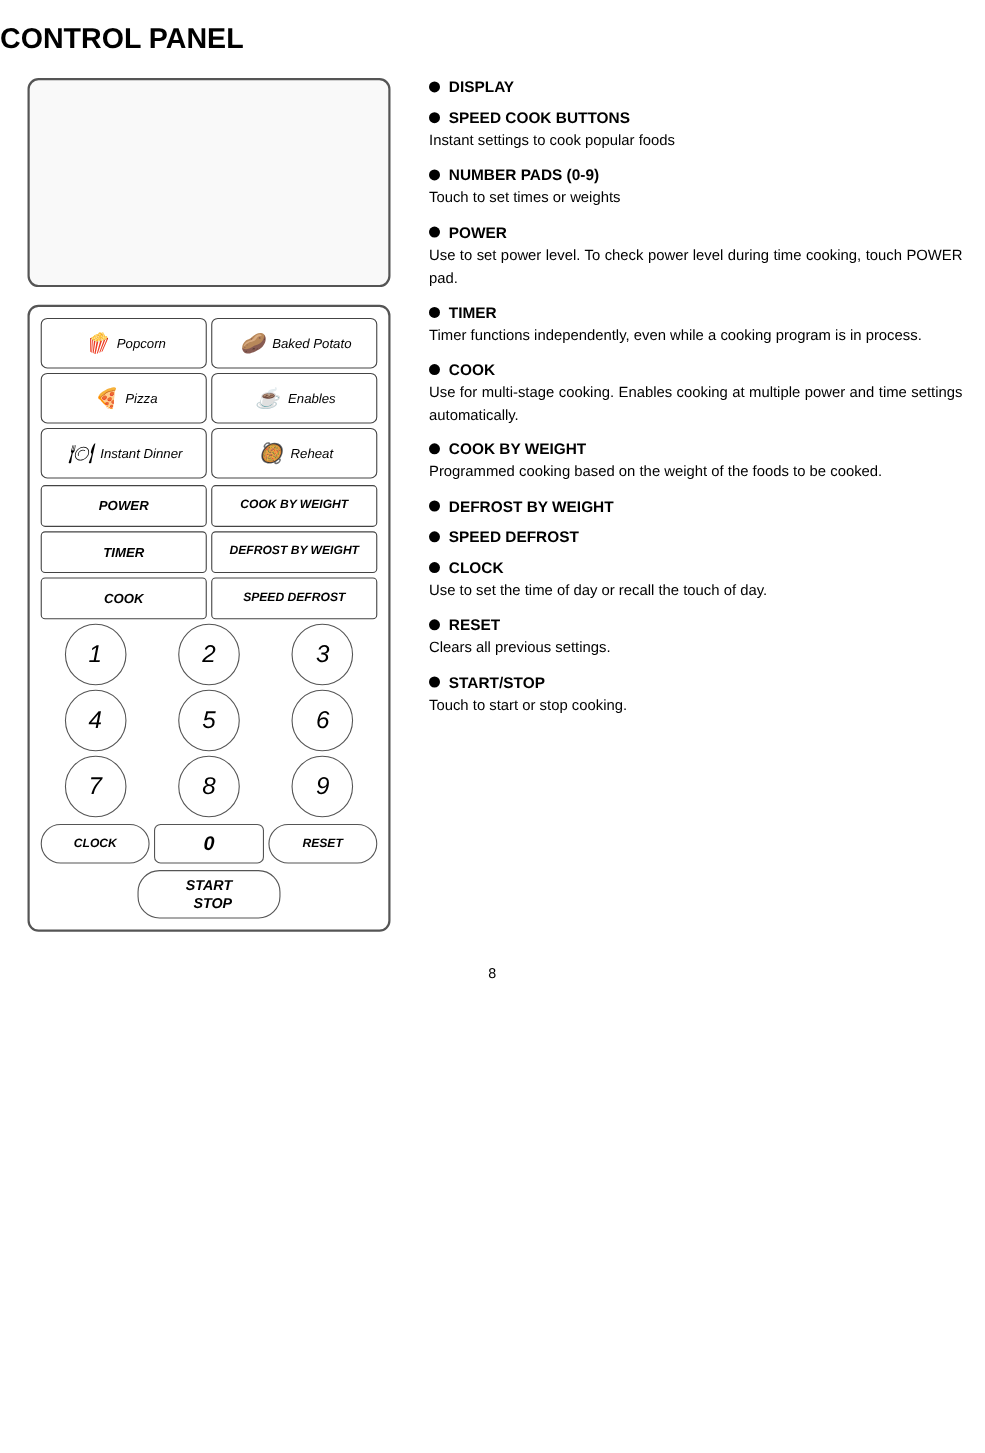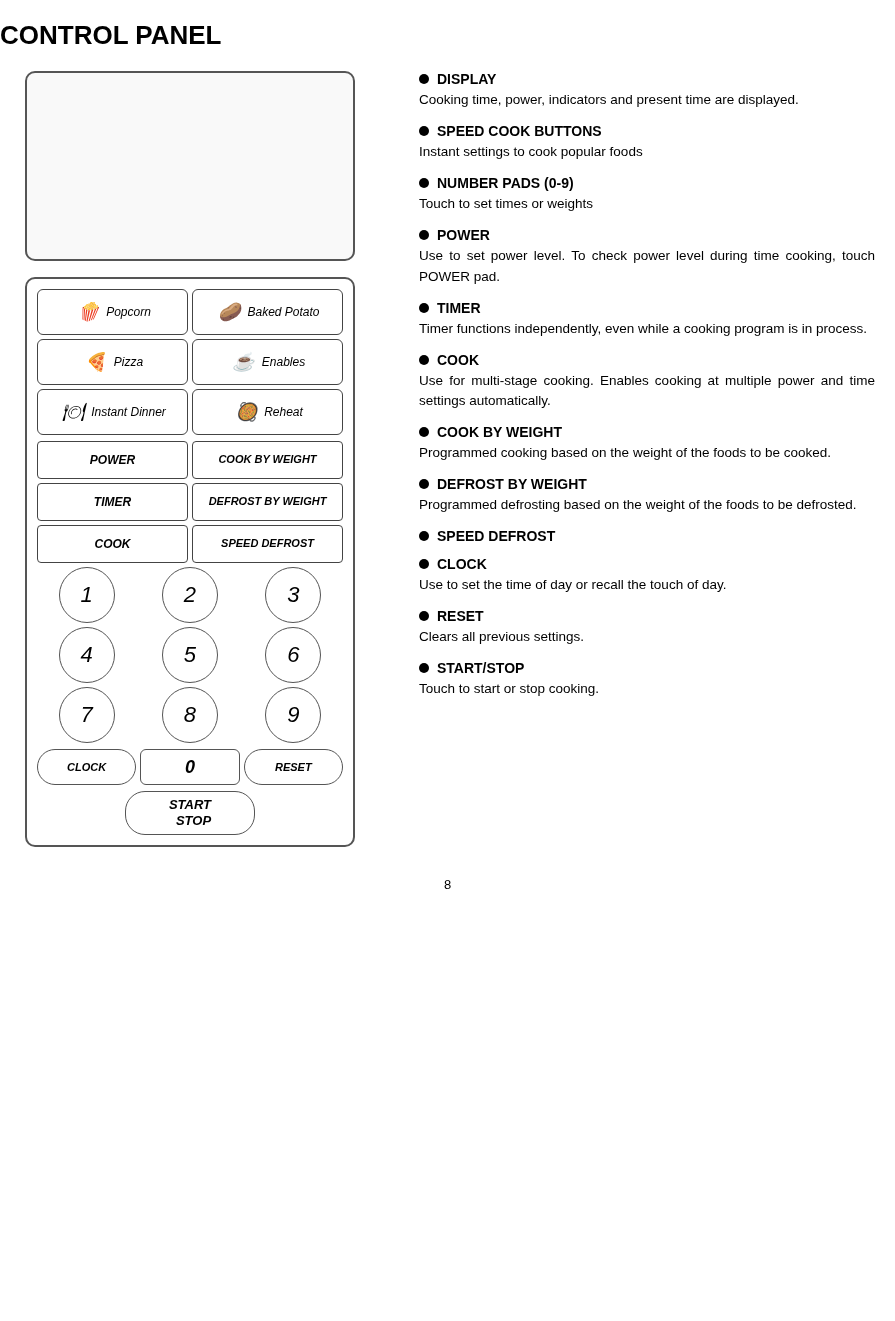--- a/index.html
+++ b/index.html
@@ -161,21 +161,20 @@
 
     
     .right-panel {
       flex: 1;
       padding-left: 20px;
       padding-right: 10px;
     }
 
     .section-item {
       margin-bottom: 12px;
-      margin-left: 29px;
     }
 
     .bullet-heading {
       display: flex;
       align-items: baseline;
       gap: 8px;
       margin-bottom: 3px;
     }
 
     .bullet {
@@ -324,21 +323,20 @@
     </div>
   </div>
 
   <div class="right-panel">
 
     <div class="section-item">
       <div class="bullet-heading">
         <div class="bullet"></div>
         <span class="section-title">DISPLAY</span>
       </div>
-      <div class="section-body">Cooking time, power, indicators and present time are displayed.</div>
     </div>
 
     <div class="section-item">
       <div class="bullet-heading">
         <div class="bullet"></div>
         <span class="section-title">SPEED COOK BUTTONS</span>
       </div>
       <div class="section-body">Instant settings to cook popular foods</div>
     </div>
 
@@ -380,21 +378,20 @@
         <span class="section-title">COOK BY WEIGHT</span>
       </div>
       <div class="section-body">Programmed cooking based on the weight of the foods to be cooked.</div>
     </div>
 
     <div class="section-item">
       <div class="bullet-heading">
         <div class="bullet"></div>
         <span class="section-title">DEFROST BY WEIGHT</span>
       </div>
-      <div class="section-body">Programmed defrosting based on the weight of the foods to be defrosted.</div>
     </div>
 
     <div class="section-item">
       <div class="bullet-heading">
         <div class="bullet"></div>
         <span class="section-title">SPEED DEFROST</span>
       </div>
     </div>
 
     <div class="section-item">

